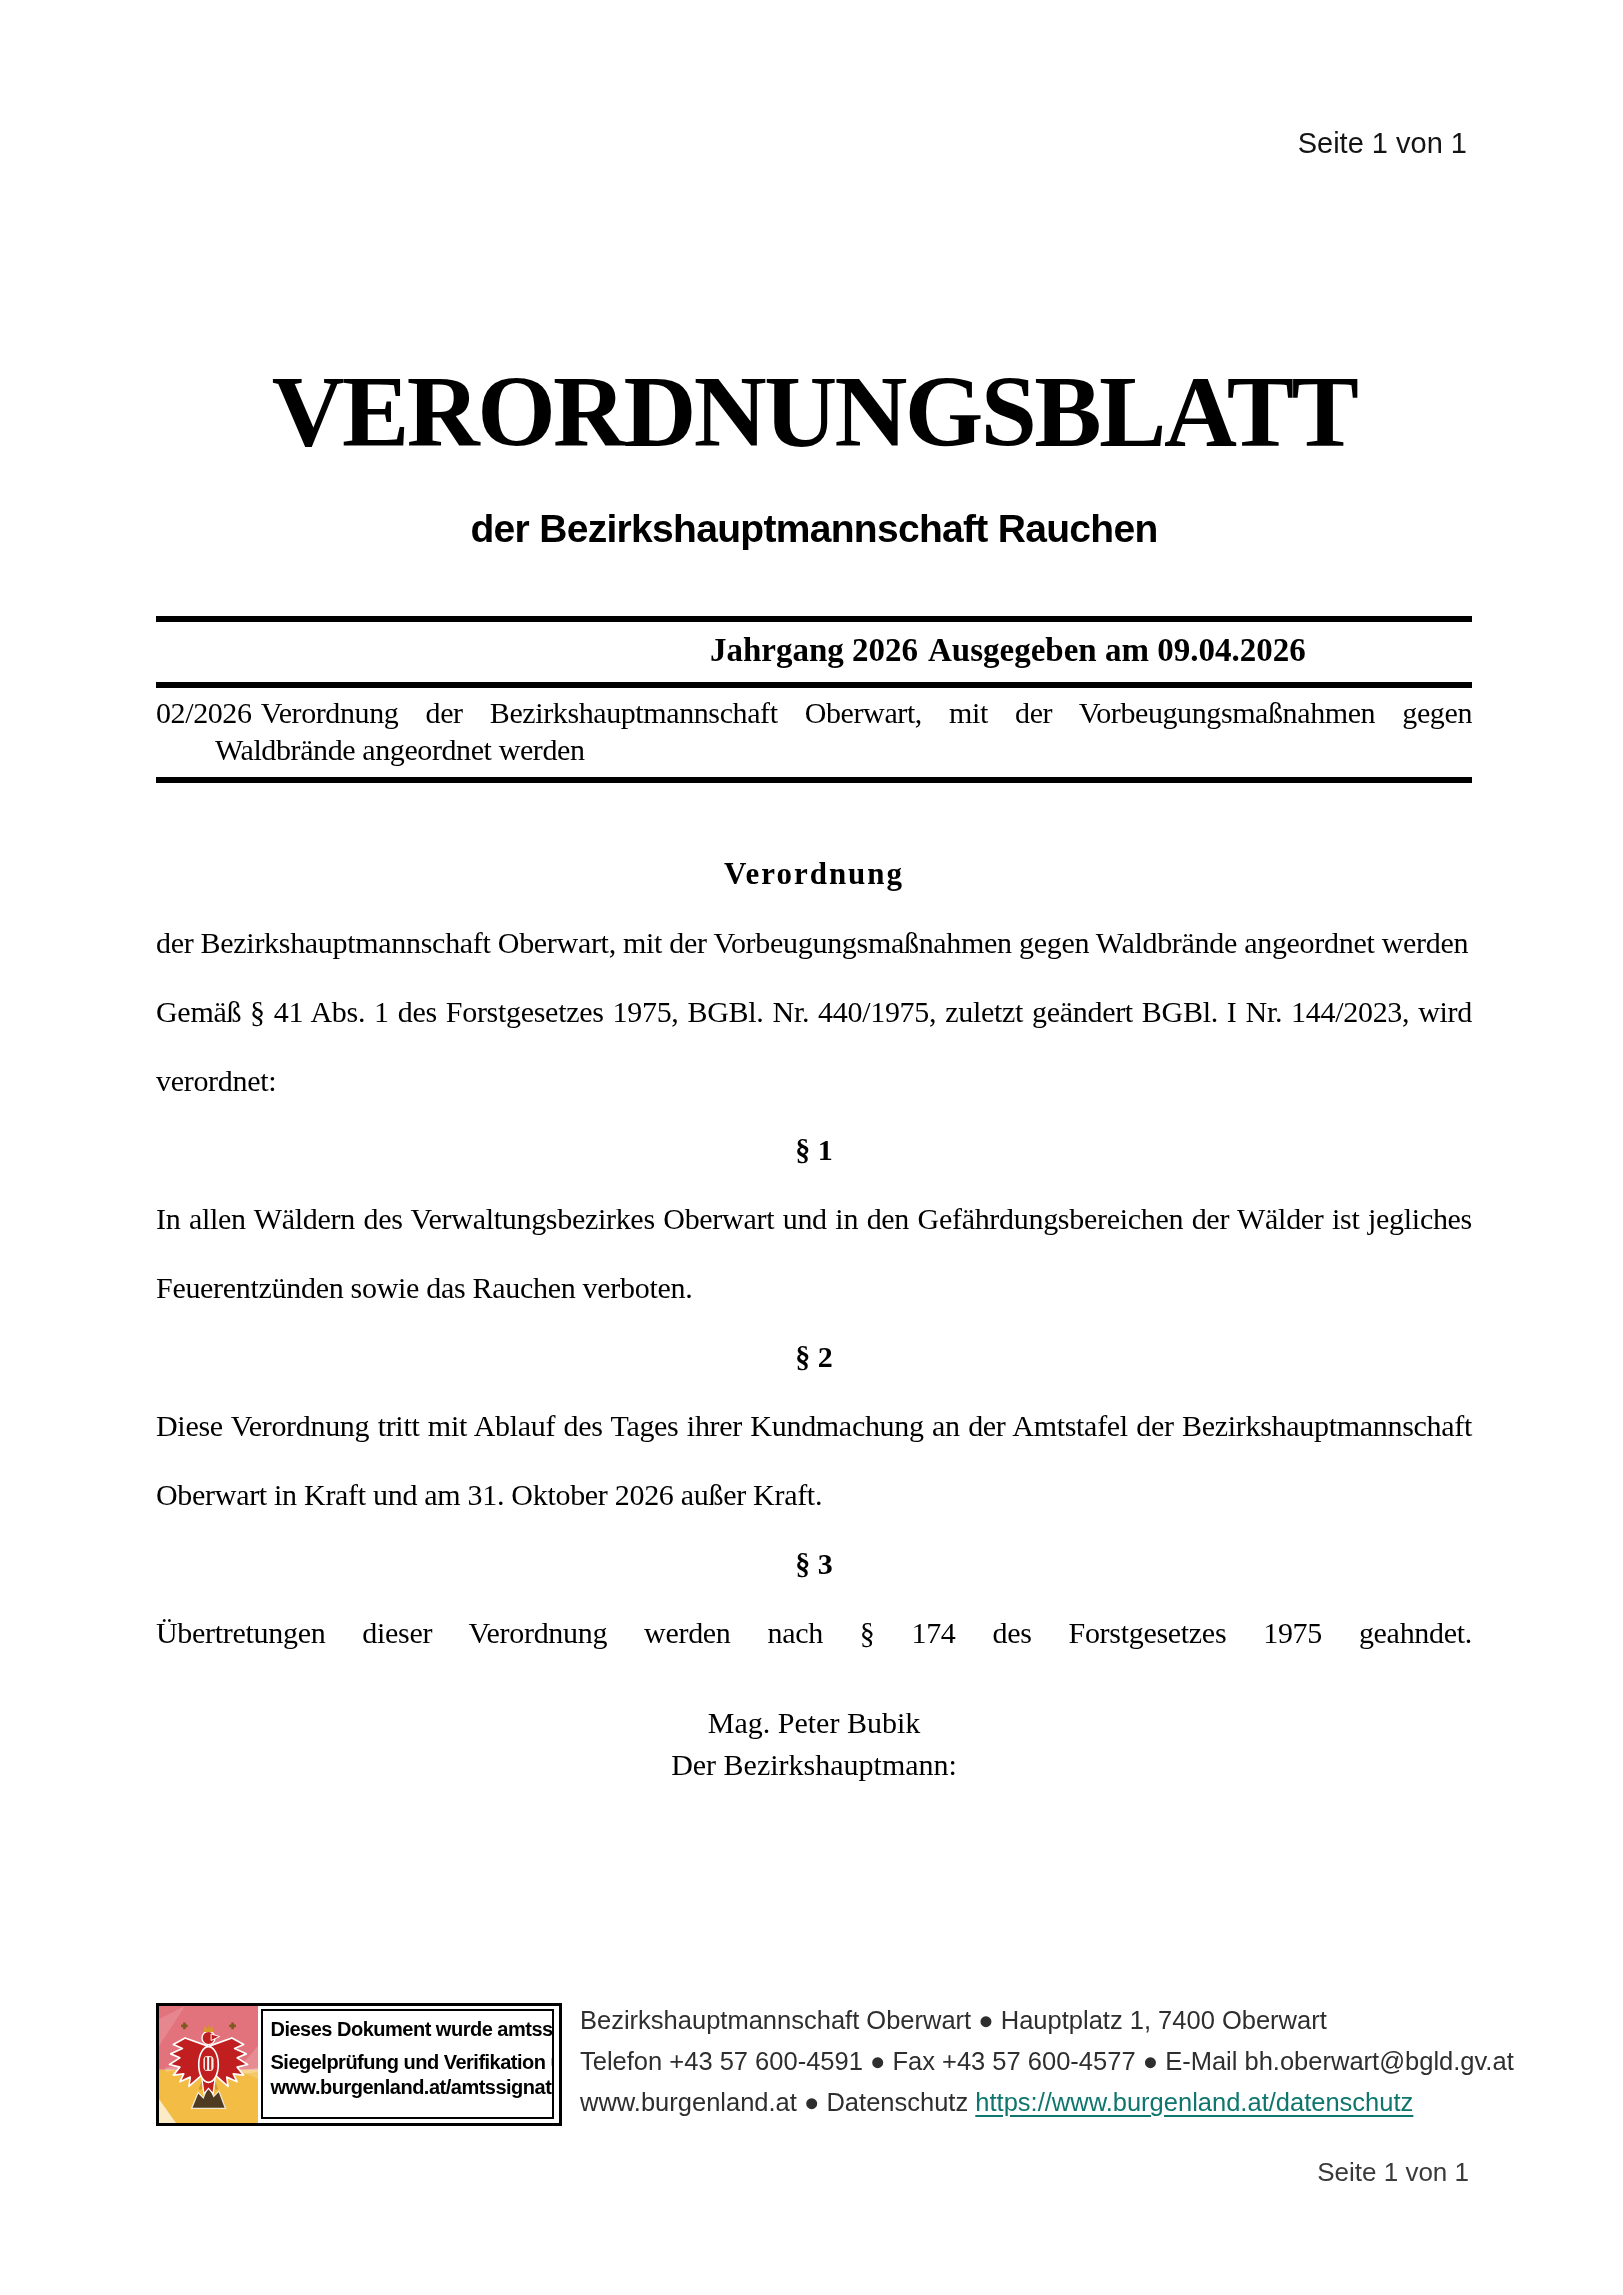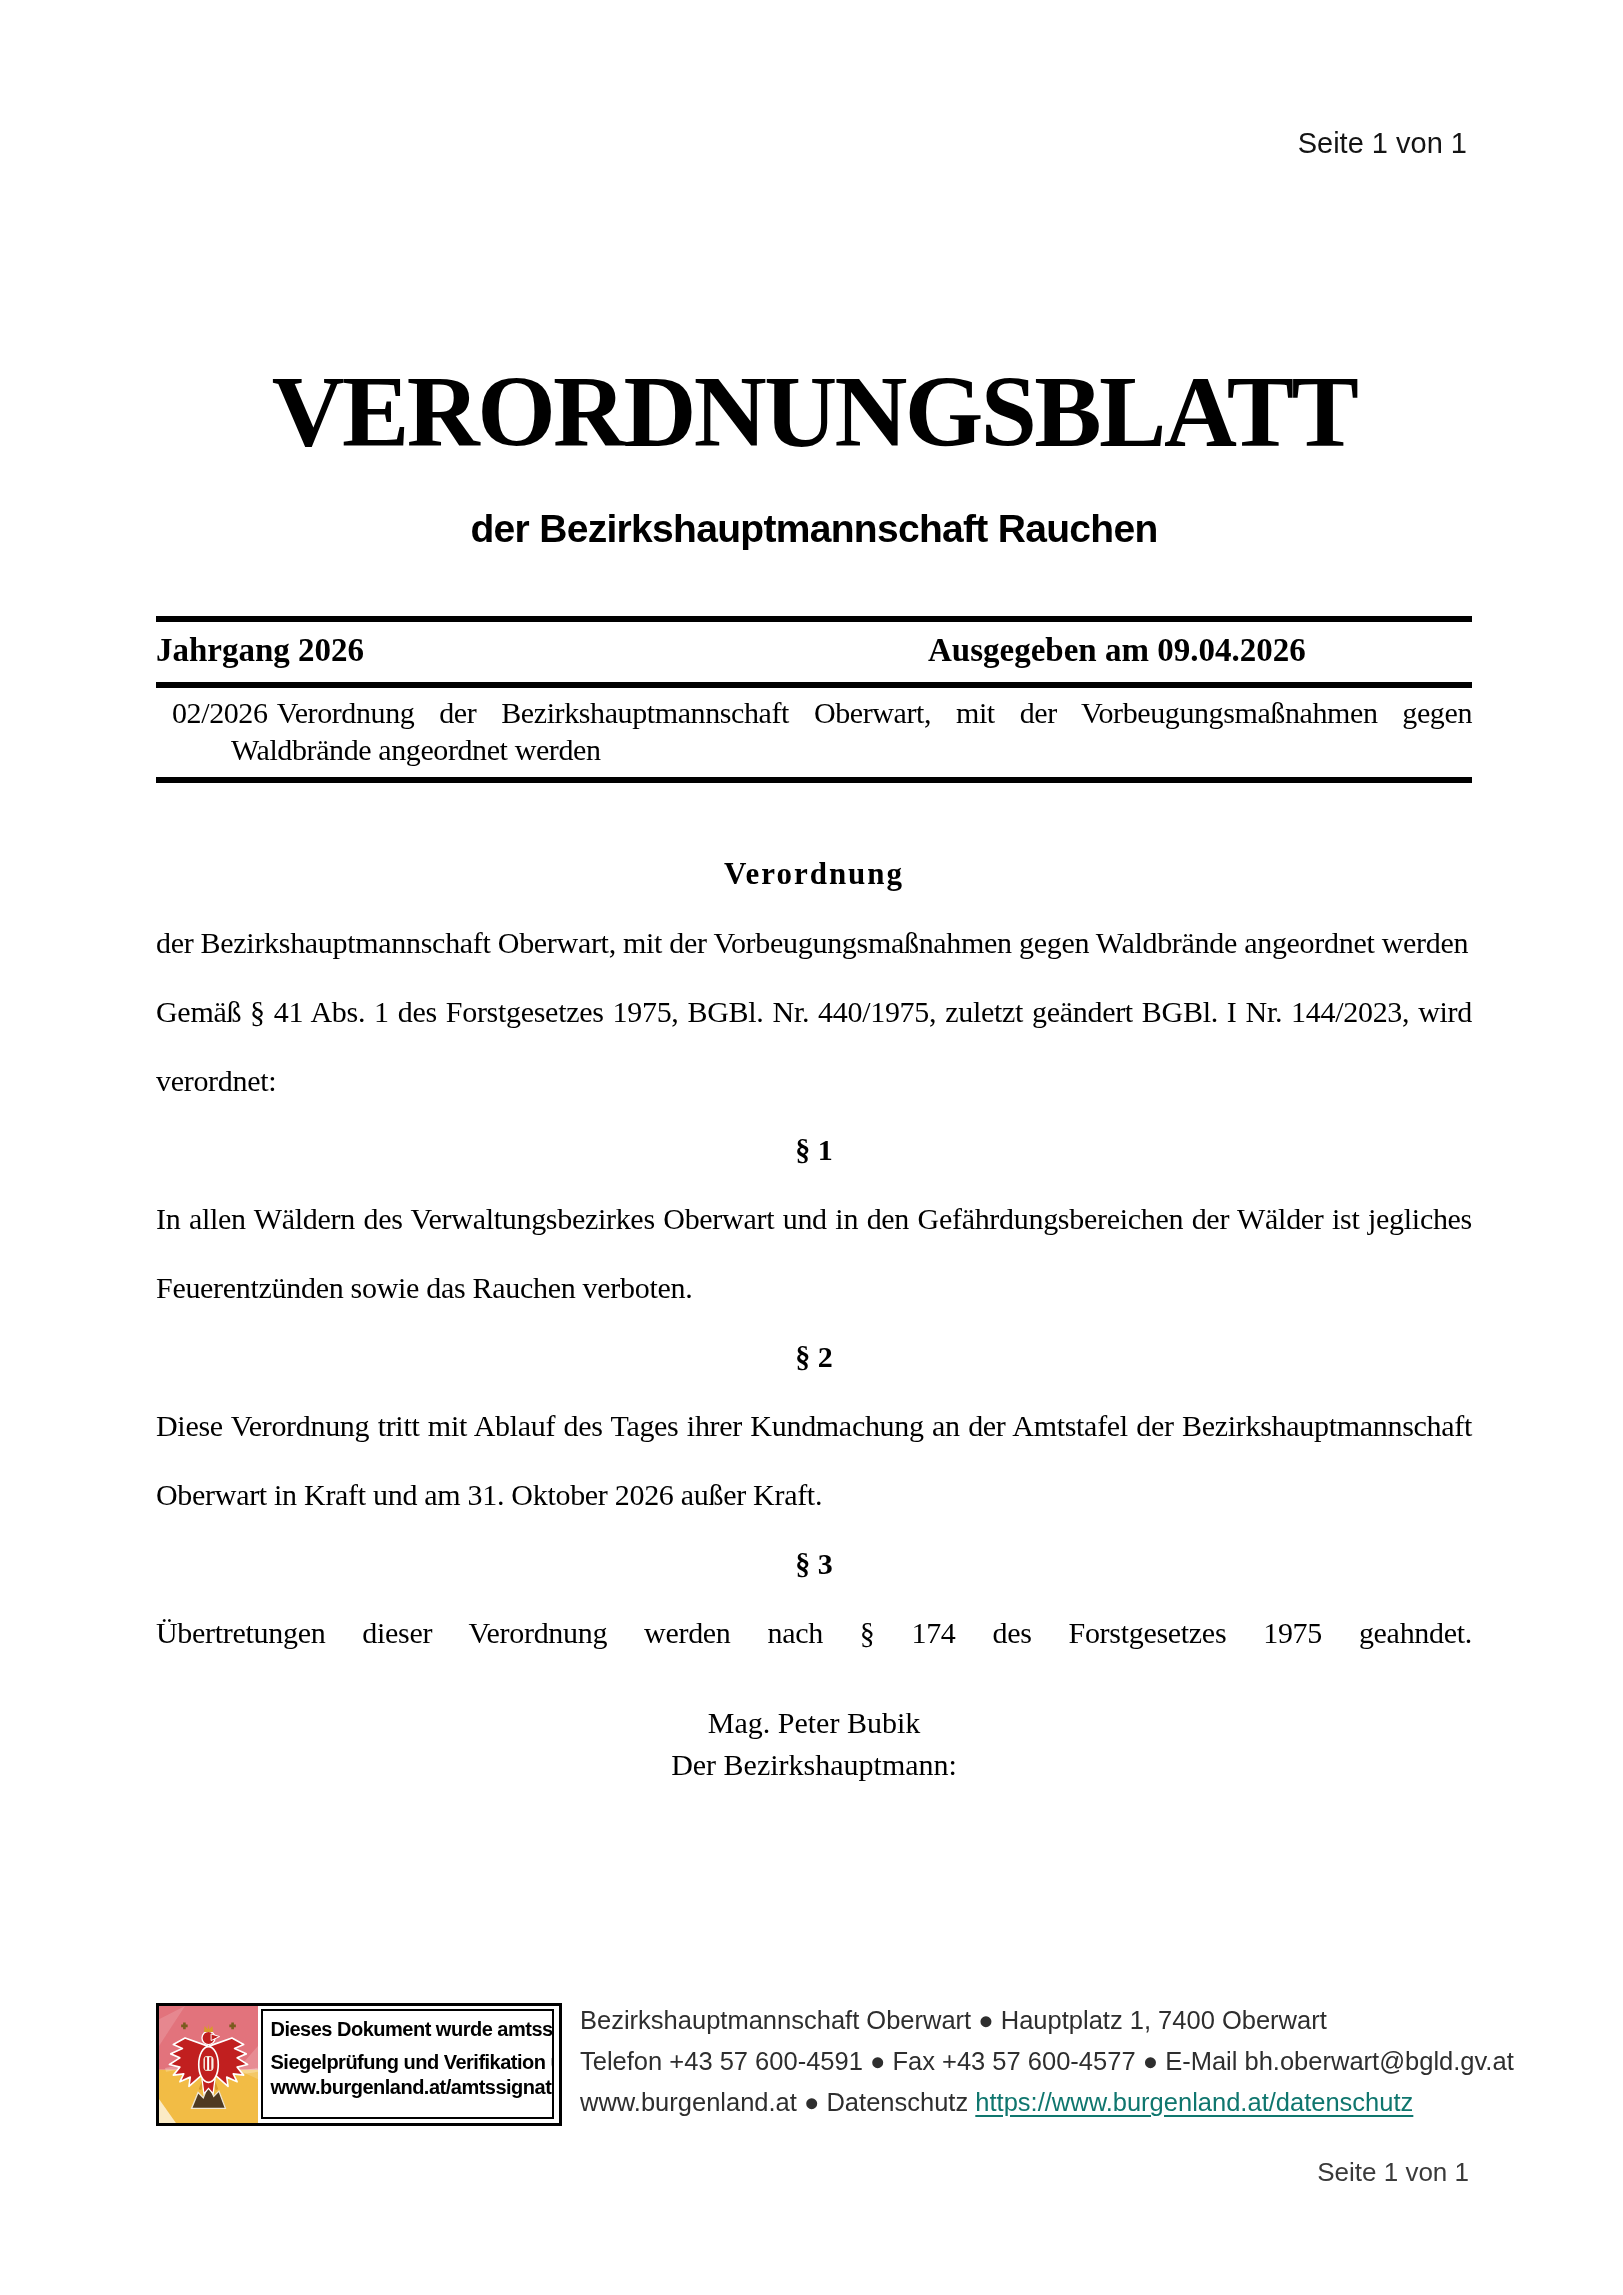--- a/index.html
+++ b/index.html
@@ -24,26 +24,27 @@
     margin-top:38px;text-align:center;
     font:bold 39px/44px "Liberation Sans", sans-serif;letter-spacing:-0.7px;
   }
   .rule{background:#000;width:100%;}
   .rule-1{height:5.9px;margin-top:65px;}
   .rule-2{height:5.2px;}
   .rule-3{height:5.9px;}
   .masthead-row{
     position:relative;padding:10.5px 0 13px;
     font:bold 33px/37px "Liberation Serif", serif;
+    text-align:center;
   }
   .issued{position:absolute;left:772px;top:10.5px;}
   .index-entry{
     padding:6.5px 0 9.2px;
     font:400 30px/37px "Liberation Serif", serif;letter-spacing:-0.4px;
-    text-align:justify;padding-left:59px;text-indent:-59px;margin-left:16px;
+    text-align:justify;padding-left:59px;text-indent:-59px;
   }
   .index-num{padding-right:9.2px;}
   .doc-heading{
     margin-top:56px;text-align:center;
     font:bold 31px/69px "Liberation Serif", serif;letter-spacing:2px;
   }
   .para{
     margin:0;font:400 30px/69px "Liberation Serif", serif;
     letter-spacing:-0.3px;text-align:justify;
   }

